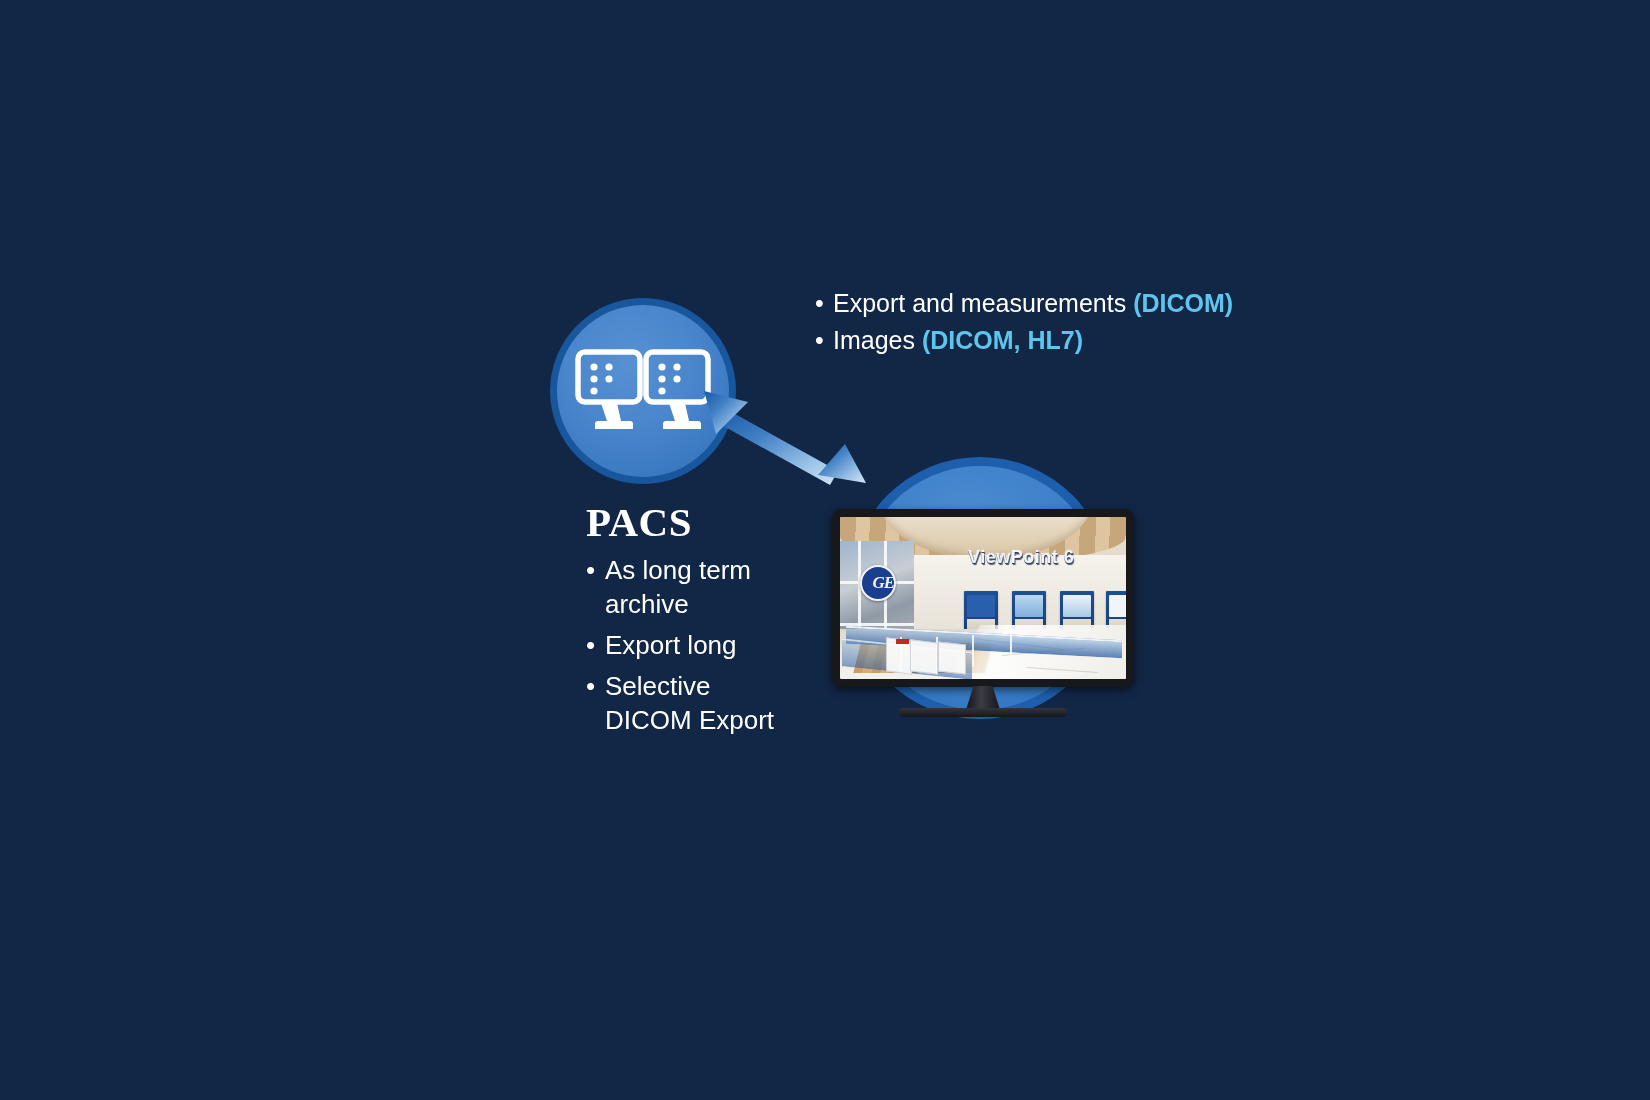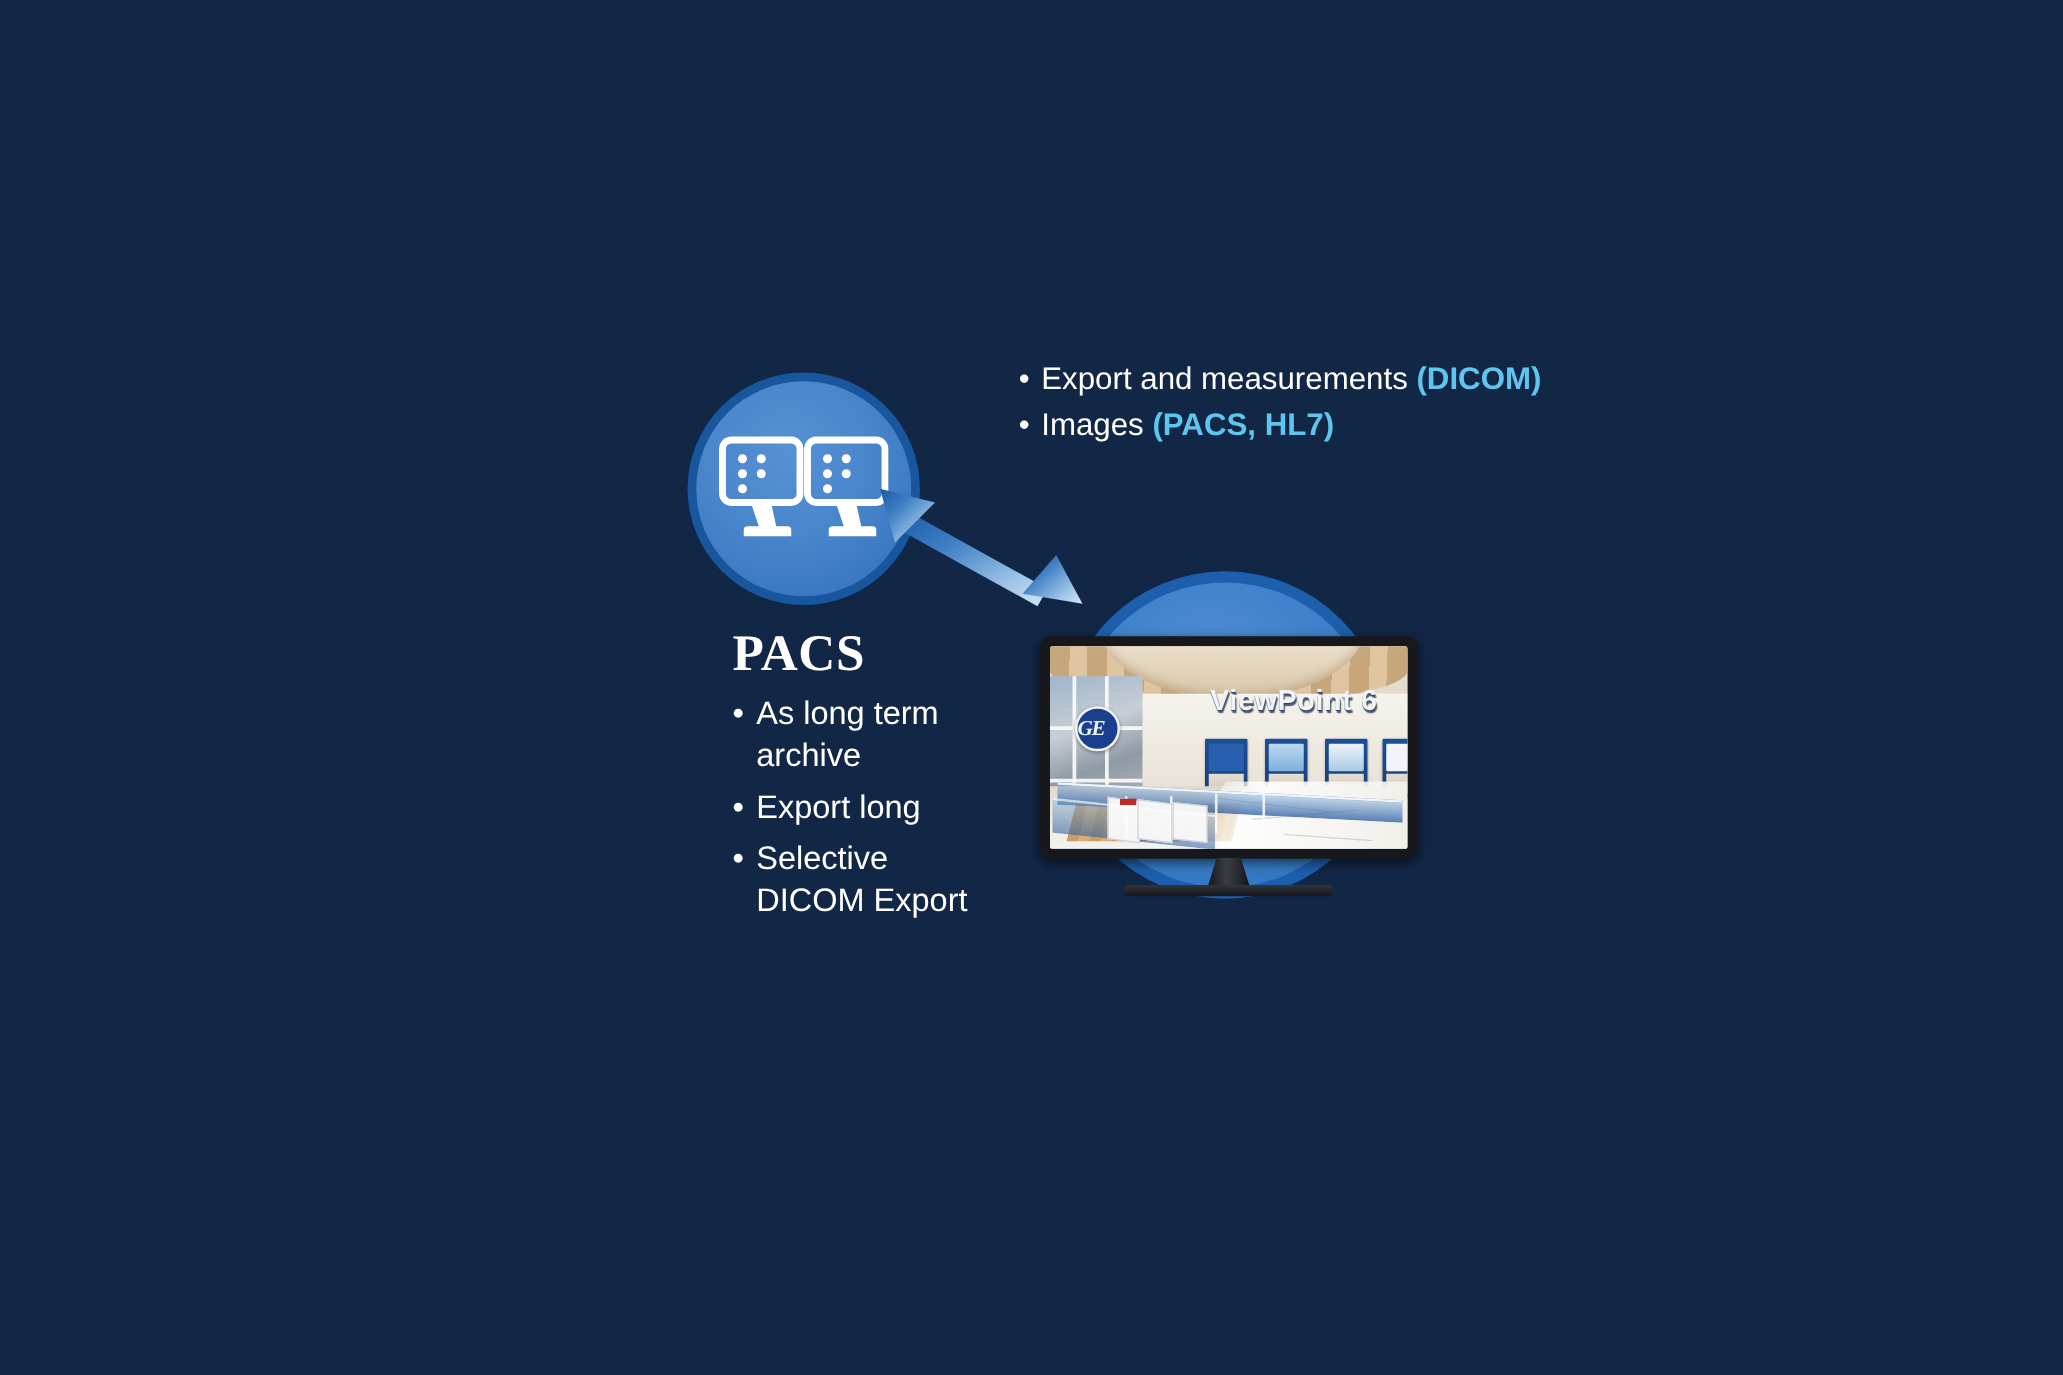--- a/index.html
+++ b/index.html
@@ -170,30 +170,30 @@
     border-radius: 50%;
     background: #1b3f8f;
     border: 2px solid #f2f4f8;
     box-shadow: 0 1px 3px rgba(0,0,0,0.4);
     color: #eef2fa;
     font-family: "Liberation Serif", serif;
     font-style: italic;
     font-weight: bold;
     font-size: 17px;
     line-height: 32px;
-    text-align: left;
+    text-align: right;
     letter-spacing: -1px;
   }
   .vp-title {
     position: absolute;
     left: 128px;
     top: 30px;
     font-family: "Liberation Sans", sans-serif;
     font-weight: bold;
-    font-size: 23px;
+    font-size: 18px;
     color: #f3f4f6;
     letter-spacing: 0.5px;
     text-shadow:
       0 1px 0 #2b3f6b,
       1px 2px 1px rgba(20,30,55,0.75),
       0 0 2px rgba(255,255,255,0.5);
     white-space: nowrap;
   }
   .booth {
     position: absolute;
@@ -443,21 +443,21 @@
     </div>
     <div class="monitor-neck"></div>
     <div class="monitor-base"></div>
   </div>
 
   <div class="bullets-top">
     <div class="b-line">
       <span class="b-dot">•</span><span>Export and measurements </span><span class="accent">(DICOM)</span>
     </div>
     <div class="b-line">
-      <span class="b-dot">•</span><span>Images </span><span class="accent">(PACS, HL7)</span>
+      <span class="b-dot">•</span><span>Images </span><span class="accent">(DICOM, HL7)</span>
     </div>
   </div>
 
   <div class="pacs-title">PACS</div>
   <div class="pacs-bullets">
     <div class="pb-item">As long term archive</div>
     <div class="pb-item">Export long</div>
     <div class="pb-item">Selective DICOM Export</div>
   </div>
 

